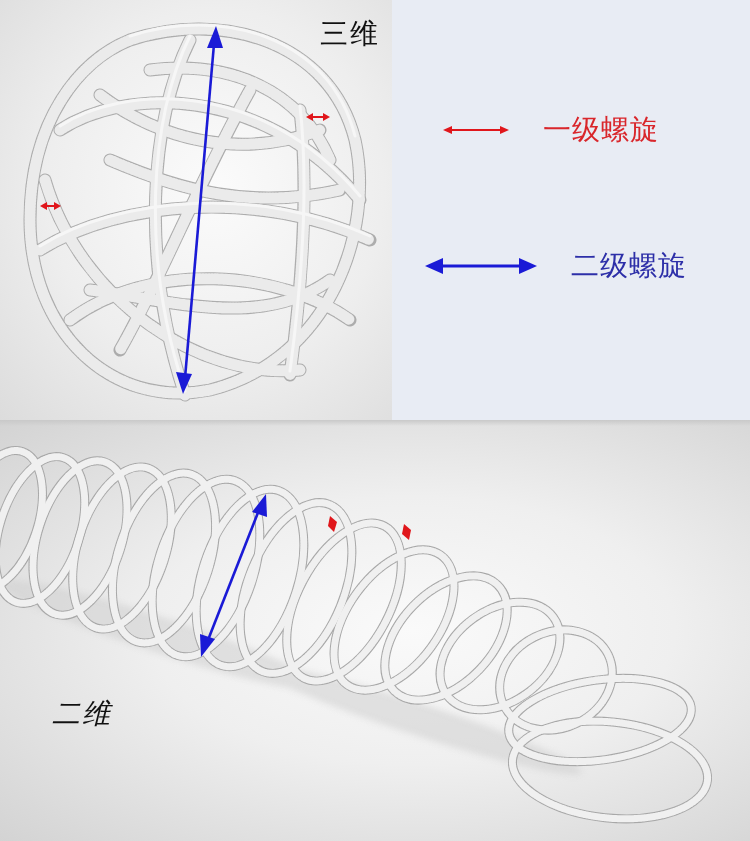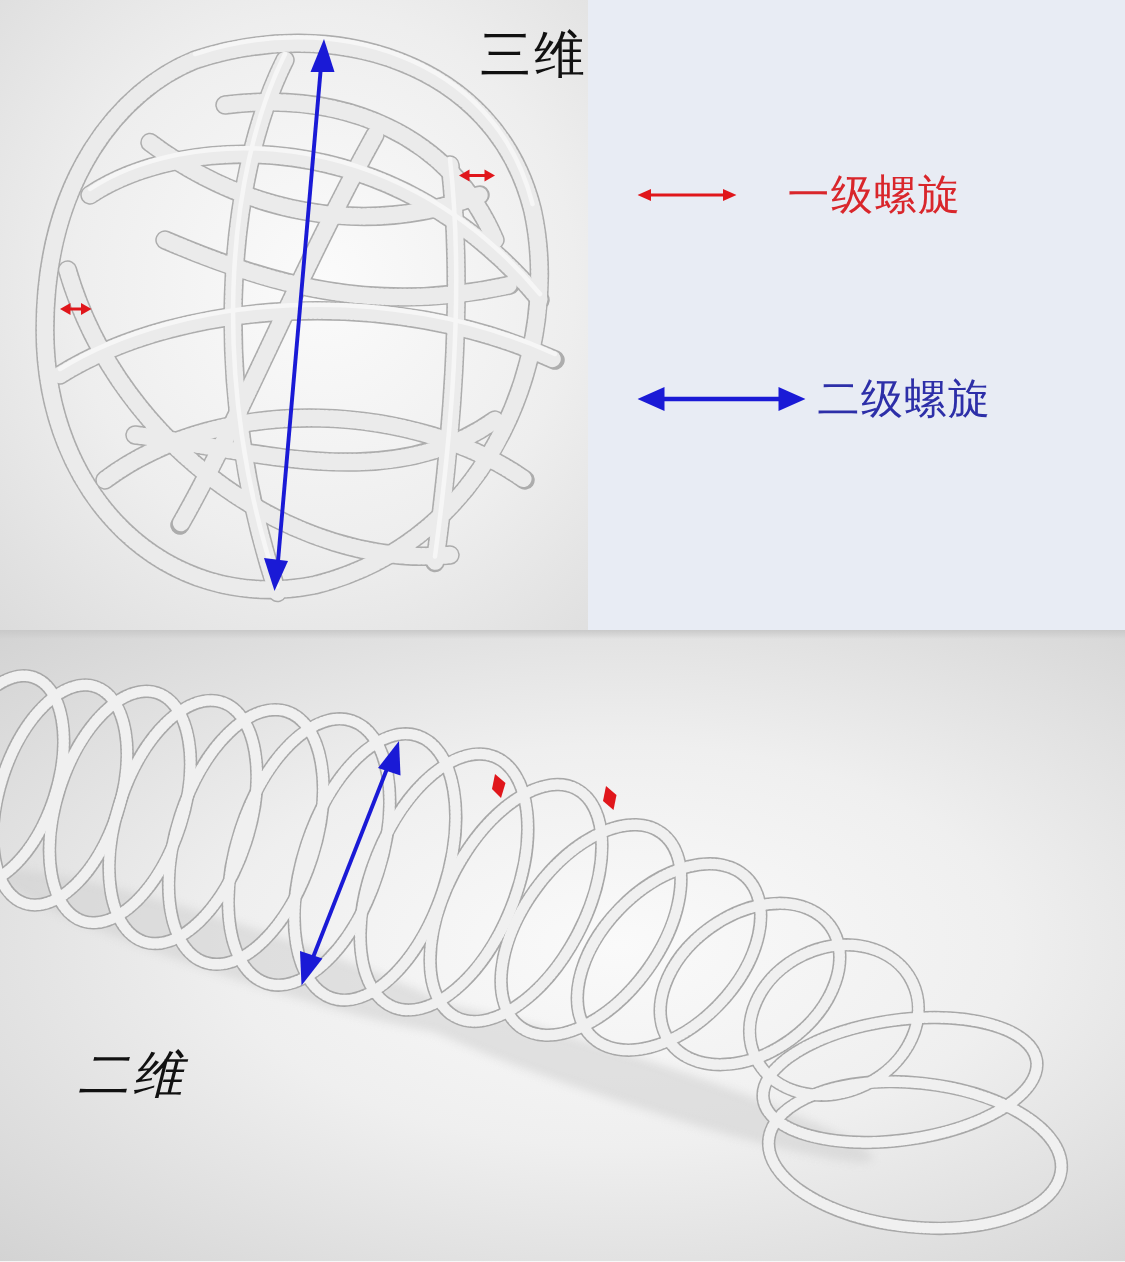--- a/index.html
+++ b/index.html
@@ -20,31 +20,31 @@
   #panel-2d {
     left: 0; top: 420px; width: 750px; height: 421px;
     background: radial-gradient(ellipse at 55% 50%, #fafafa 0%, #efefef 45%, #d3d3d3 100%);
   }
   #panel-2d::before {
     content: ""; position: absolute; left: 0; top: 0; right: 0; height: 6px;
     background: linear-gradient(#c9c9c9, rgba(201,201,201,0));
   }
   svg.scene { position: absolute; left: 0; top: 0; }
   .dim-label {
-    position: absolute; color: #111; font-size: 34px; line-height: 1;
+    position: absolute; color: #111; font-size: 28px; line-height: 1;
     letter-spacing: 2px; font-weight: normal;
   }
   #label-3d { left: 320px; top: 20px; }
   #label-2d { left: 52px; top: 700px; font-style: italic; }
   .legend-row { position: absolute; display: flex; align-items: center; }
-  #legend-primary { left: 425px; top: 116px; align-items: center; }
+  #legend-primary { left: 443px; top: 116px; align-items: center; }
   #legend-secondary { left: 425px; top: 252px; }
   .legend-text { font-size: 28px; line-height: 1; letter-spacing: 1px; }
   #legend-primary .legend-text { color: #d9262b; margin-left: 34px; }
-  #legend-secondary .legend-text { color: #2d2fa8; margin-left: 8px; }
+  #legend-secondary .legend-text { color: #2d2fa8; margin-left: 34px; }
 </style>
 </head>
 <body>
 
 <div class="panel" id="panel-3d">
   <svg class="scene" width="392" height="420" viewBox="0 0 392 420">
     <defs>
       <filter id="soft" x="-10%" y="-10%" width="120%" height="120%">
         <feGaussianBlur stdDeviation="0.4"></feGaussianBlur>
       </filter>

